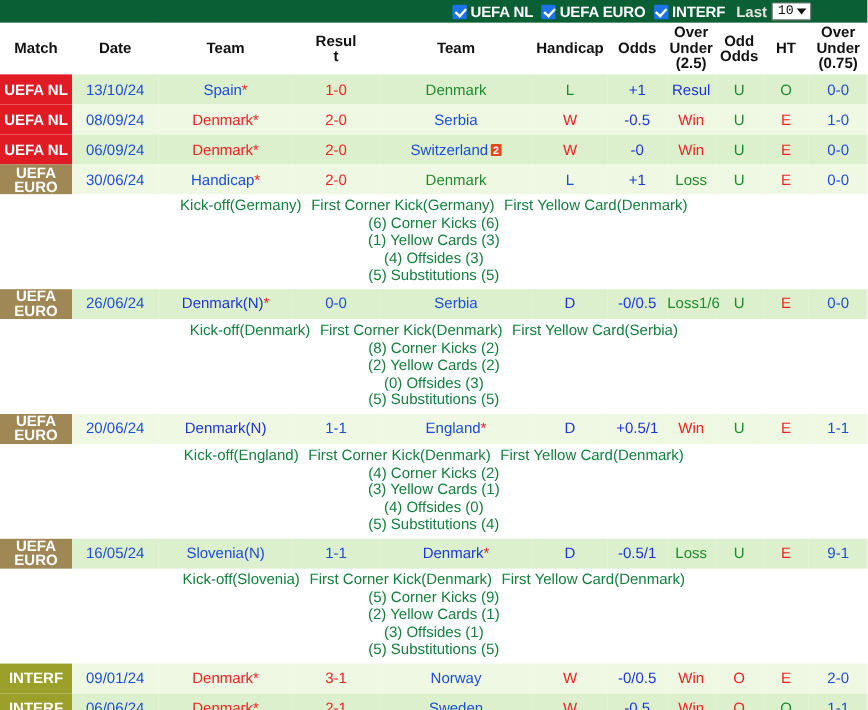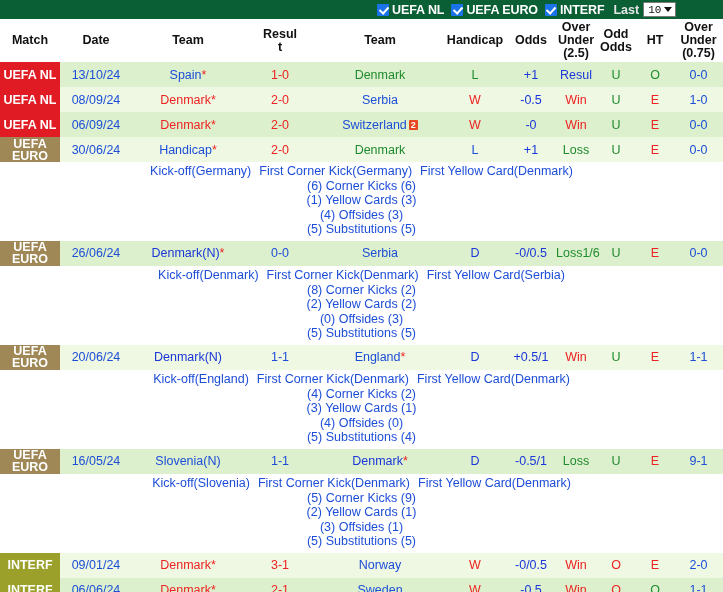--- a/index.html
+++ b/index.html
@@ -140,21 +140,21 @@
     margin-left: 2px;
   }
 
   
   tr.drow td {
     background: #ffffff;
     padding: 2px 0 4px 0;
   }
   .detail {
     text-align: center;
-    color: #1d4ed8;
+    color: #15803d;
     font-size: 12.5px;
     line-height: 14.6px;
   }
   .detail .dline1 { white-space: nowrap; }
   .detail .dline1 span { margin: 0 4px; }
 </style>
 </head>
 <body>
 
 <div id="app">

